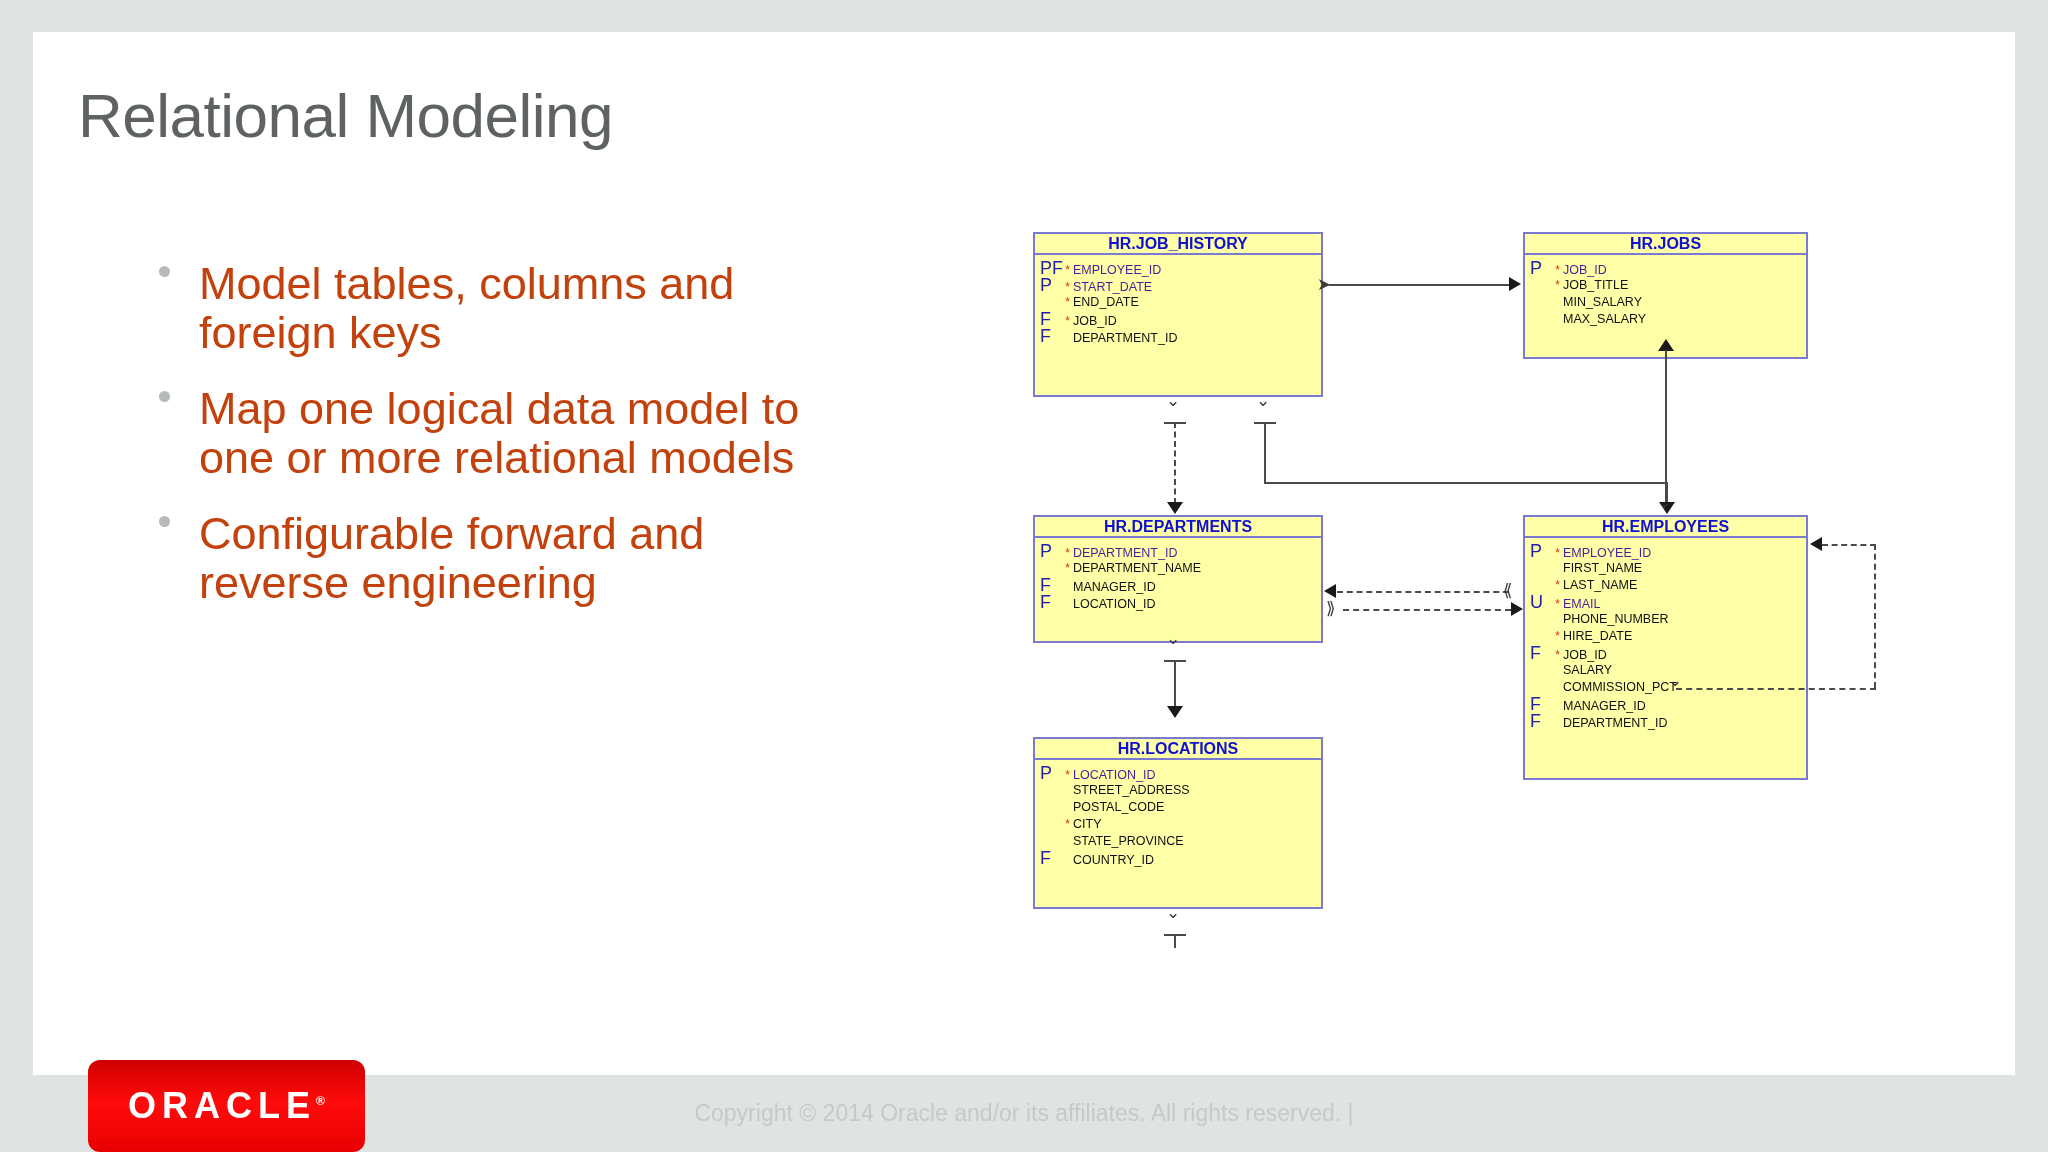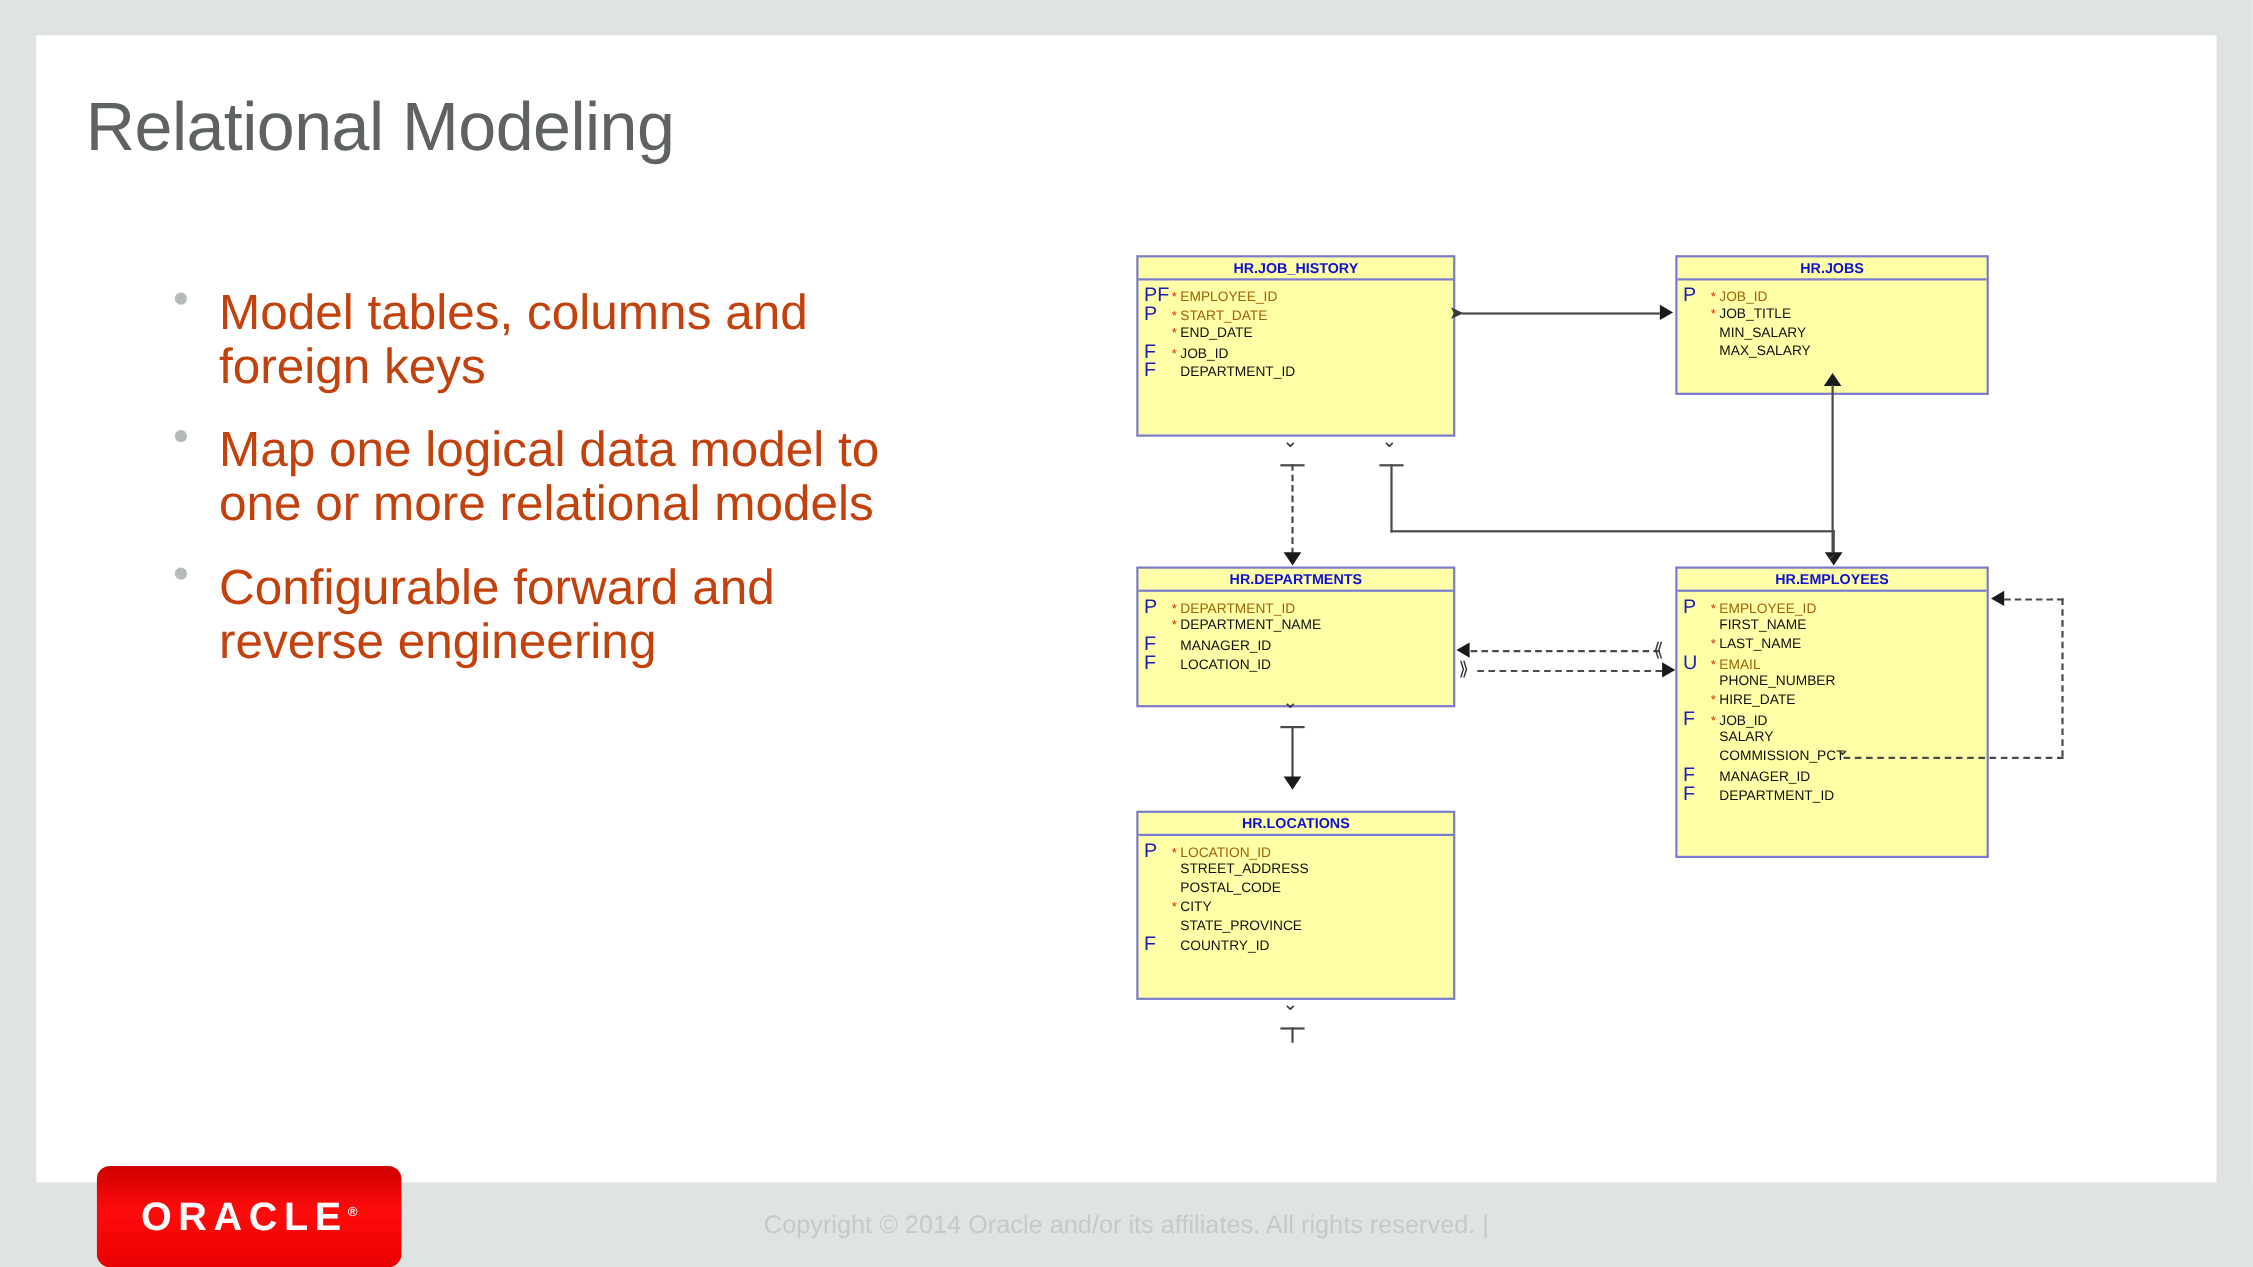--- a/index.html
+++ b/index.html
@@ -37,41 +37,41 @@
   
   #erd{
     position:absolute;left:1000px;top:200px;width:1000px;height:760px;
   }
   .entity{
     position:absolute;background:#ffffa8;border:2px solid #7a7ad0;
     box-sizing:border-box;
   }
   .entity .ehead{
     text-align:center;color:#1010d0;font-weight:bold;
-    font-size:13px;line-height:19px;height:19px;
+    font-size:16px;line-height:19px;height:19px;
     border-bottom:2px solid #7a7ad0;
     font-family:"Liberation Sans",sans-serif;
     overflow:hidden;white-space:nowrap;
   }
   .cols{padding:5px 0 0 0;}
   .col{
     height:17px;line-height:17px;font-size:12.5px;
     color:#101010;white-space:nowrap;
     font-family:"Liberation Sans",sans-serif;
   }
   .col .k{
     display:inline-block;width:22px;padding-left:5px;
     color:#2020b0;font-size:18px;
   }
   .col .m{
     display:inline-block;width:11px;color:#e03010;font-size:12px;
     text-align:center;
   }
   .col .nm{color:#101010;}
-  .col.pk .nm{color:#a16207;}
+  .col.pk .nm{color:#4c1d95;}
   
   .ln{position:absolute;background:#4a4a4a;}
   .lnh{height:2px;}
   .lnv{width:2px;}
   .dashh{
     position:absolute;height:0;border-top:2px dashed #4a4a4a;
   }
   .dashv{
     position:absolute;width:0;border-left:2px dashed #4a4a4a;
   }

